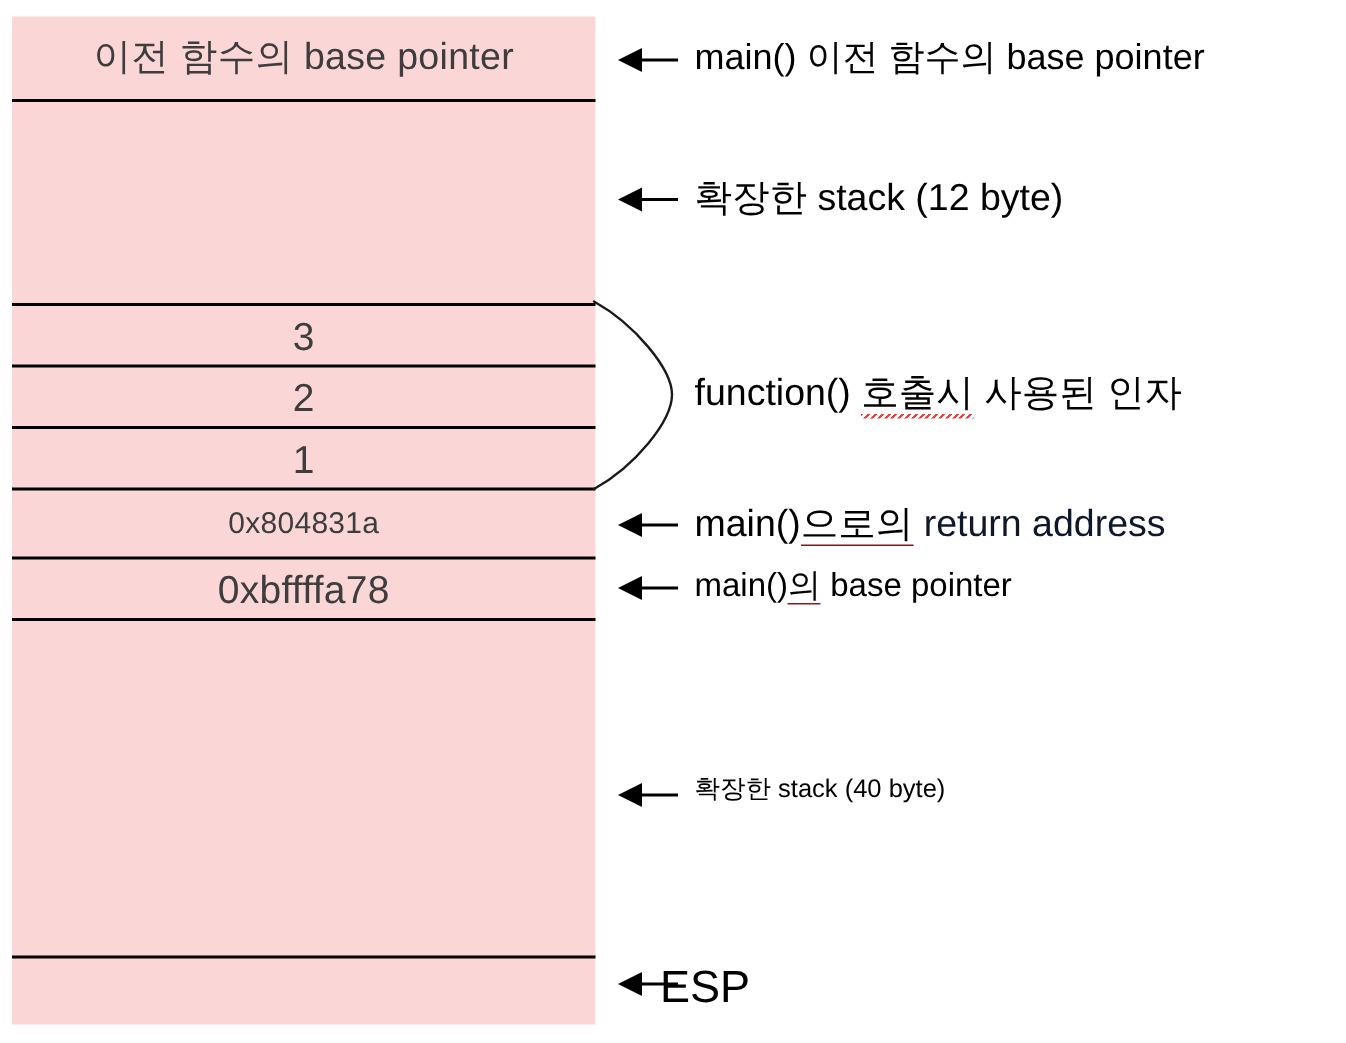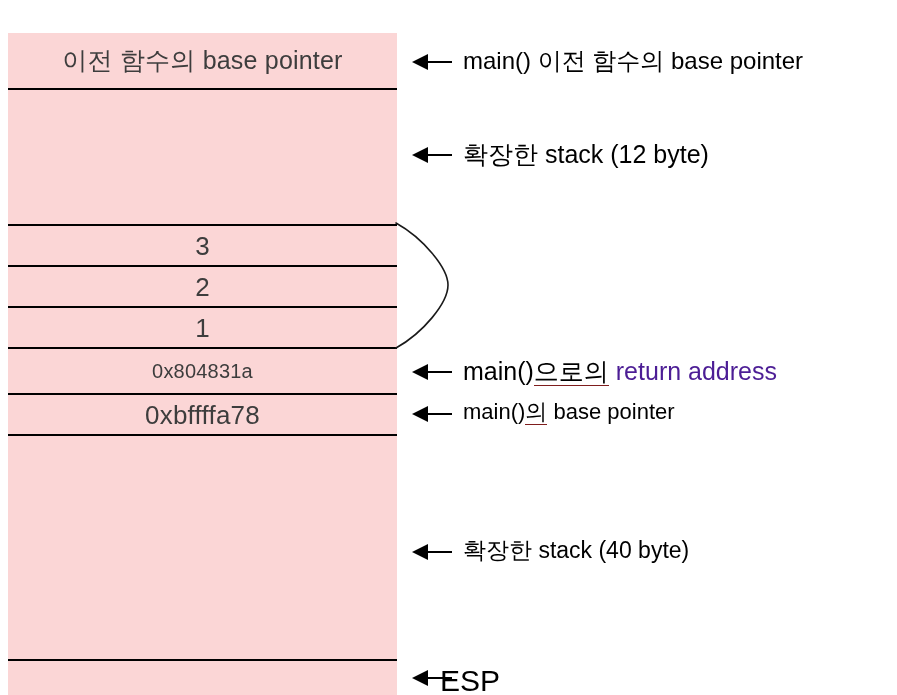--- a/index.html
+++ b/index.html
@@ -13,21 +13,20 @@
     position: relative;
     overflow: hidden;
     font-family: "Liberation Sans", "DejaVu Sans", sans-serif;
   }
 
   #stage {
     position: absolute;
     left: 0; top: 0;
     width: 897px;
     height: 557px;
-    margin-top: 22px;
   }
 
   
   .stack-box {
     position: absolute;
     left: 8px;
     top: 11px;
     width: 389px;
     height: 672px;
     background: #fbd6d6;
@@ -88,21 +87,21 @@
   
   .annot {
     position: absolute;
     white-space: nowrap;
     color: #000000;
     font-size: 24px;
     line-height: 1;
     text-align: center;
   }
   .annot .red {
-    color: #4c1d95;
+    color: #0f172a;
   }
   .squiggle {
     position: relative;
     display: inline-block;
   }
   .squiggle::after {
     content: "";
     position: absolute;
     left: 0;
     right: 0;
@@ -214,30 +213,33 @@
   </div>
 
   <div class="annot" style="left:463px; top:27px; font-size:24px;">
     <span>main() 이전 함수의 base pointer</span>
   </div>
 
   <div class="annot" style="left:463px; top:120px; font-size:25px;">
     <span>확장한 stack (12 byte)</span>
   </div>
 
+  <div class="annot" style="left:463px; top:250px; font-size:25px;">
+    <span>function() </span><span class="squiggle">호출시</span><span> 사용된 인자</span>
+  </div>
 
   <div class="annot" style="left:463px; top:337px; font-size:25px;">
     <span>main()</span><span class="uline">으로의</span><span>&nbsp;</span><span class="red">return address</span>
   </div>
 
   <div class="annot" style="left:463px; top:379px; font-size:22px;">
     <span>main()</span><span class="uline">의</span><span>&nbsp;</span><span>base pointer</span>
   </div>
 
-  <div class="annot" style="left:463px; top:517px; font-size:23px;">
+  <div class="annot" style="left:463px; top:517px; font-size:17px;">
     <span>확장한 stack (40 byte)</span>
   </div>
 
   <div class="annot" style="left:440px; top:644px; font-size:30px;">
     <span>ESP</span>
   </div>
 
 </div>
 
 </body></html>

